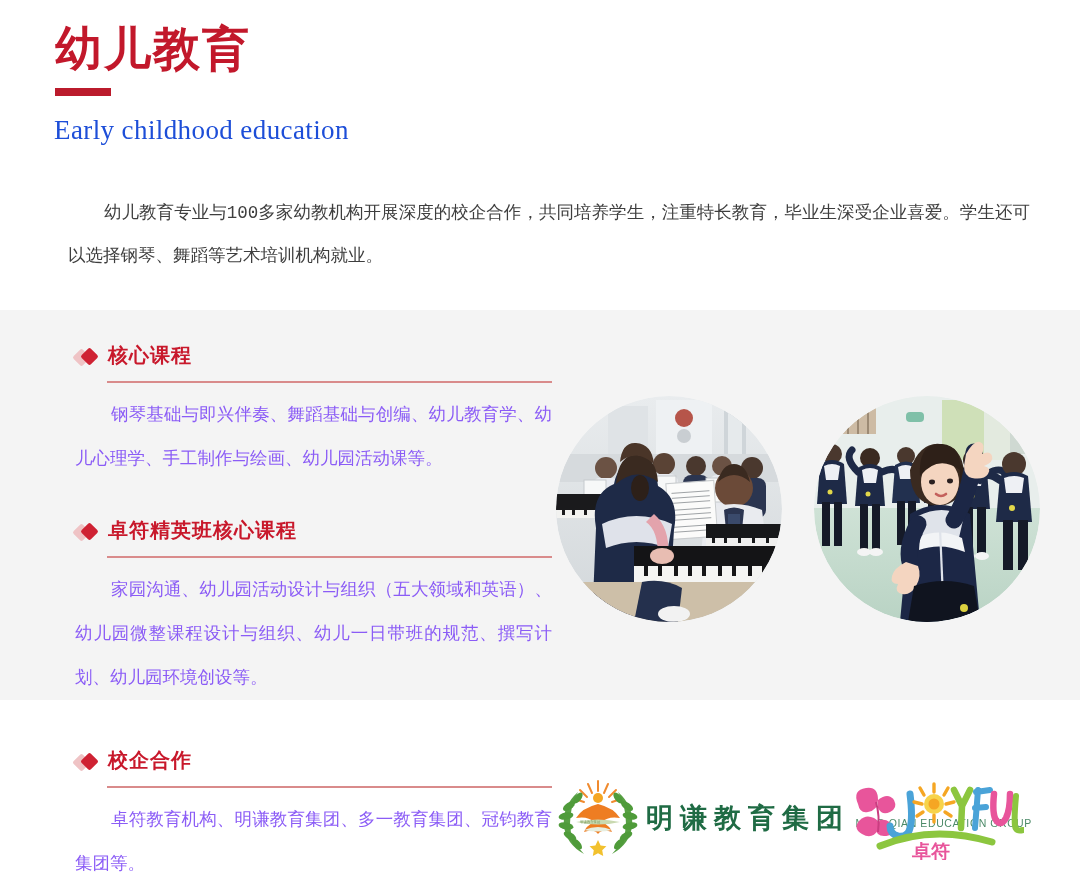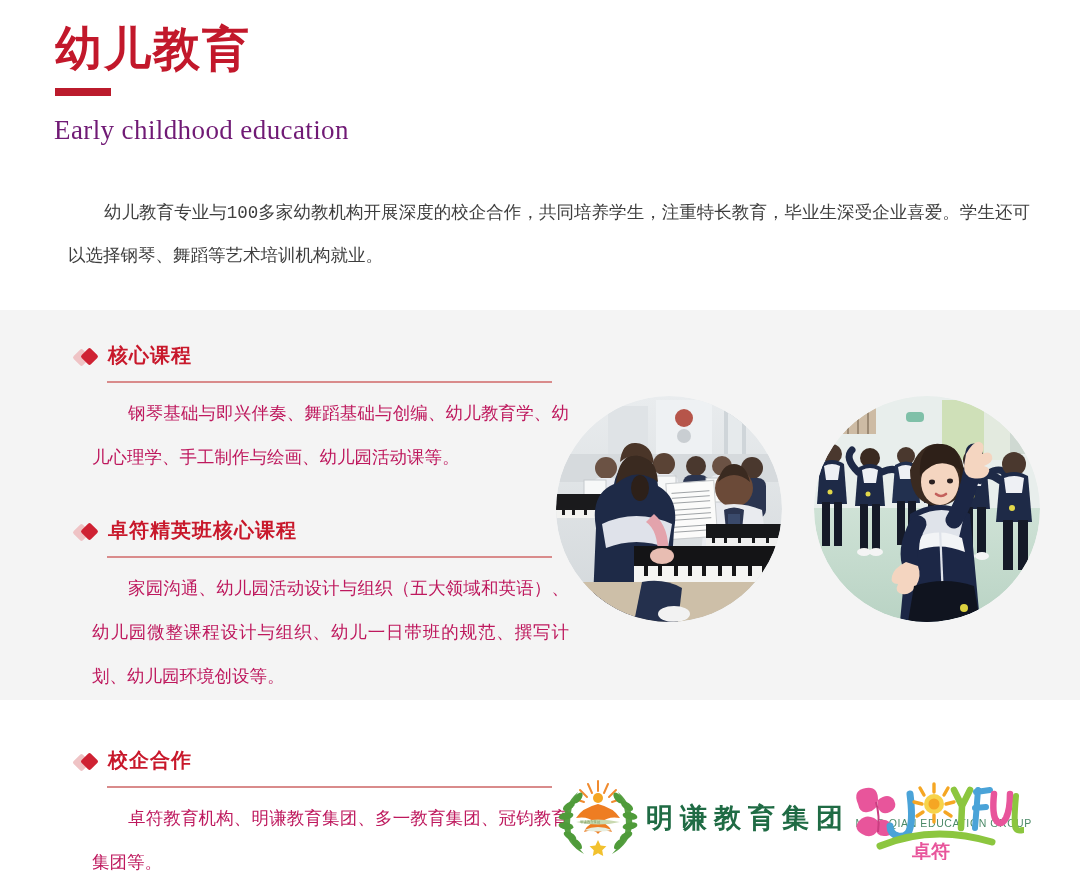--- a/index.html
+++ b/index.html
@@ -18,21 +18,21 @@
     font-size:47px; font-weight:bold; color:#c2182b;
     letter-spacing:2px; line-height:1.15;
     font-family:"DejaVu Sans","Liberation Sans",sans-serif;
   }
   .title-rule {
     position:absolute; left:55px; top:88px;
     width:56px; height:8px; background:#bb1b2c;
   }
   .title-en {
     position:absolute; left:54px; top:115px;
-    font-size:27px; color:#701a75; letter-spacing:0.4px;
+    font-size:27px; color:#1d4ed8; letter-spacing:0.4px;
     font-family:"Liberation Serif","DejaVu Serif",serif;
   }
   .intro {
     position:absolute; left:68px; top:192px; width:962px;
     font-size:17.5px; line-height:43px; color:#3e3e3e;
     text-align:justify; text-indent:36px;
     font-family:Liberation Mono, monospace;
   }
 
   
@@ -46,24 +46,24 @@
   .diamond.back { left:0px; top:2px; background:#efc3c5; }
   .diamond.front { left:8px; top:1px; background:#cf2233; }
   .sec-title {
     position:absolute; left:33px; top:0;
     font-size:20px; font-weight:bold; color:#c8182b; letter-spacing:1px;
     font-family:"DejaVu Sans","Liberation Sans",sans-serif;
     white-space:nowrap;
   }
   .sec-rule { position:absolute; left:32px; width:445px; height:2px; background:#d98b8b; }
   .sec-body {
-    position:absolute; left:17px; width:477px;
-    font-size:17.5px; line-height:44px; color:#be185d;
+    position:absolute; left:0; width:477px;
+    font-size:17.5px; line-height:44px; color:#8b5cf6;
     text-align:justify; text-indent:36px;
-    font-family:Liberation Mono, monospace;
+    font-family:Liberation Serif, serif;
   }
 
   #sec-core      { left:50px; top:342px; width:480px; }
   #sec-elite     { left:50px; top:517px; width:480px; }
   #sec-coop      { left:50px; top:747px; width:480px; }
 
   
   .photo { position:absolute; border-radius:50%; overflow:hidden; }
   #photo-piano { left:556px; top:396px; width:226px; height:226px; }
   #photo-dance { left:814px; top:396px; width:226px; height:226px; }

